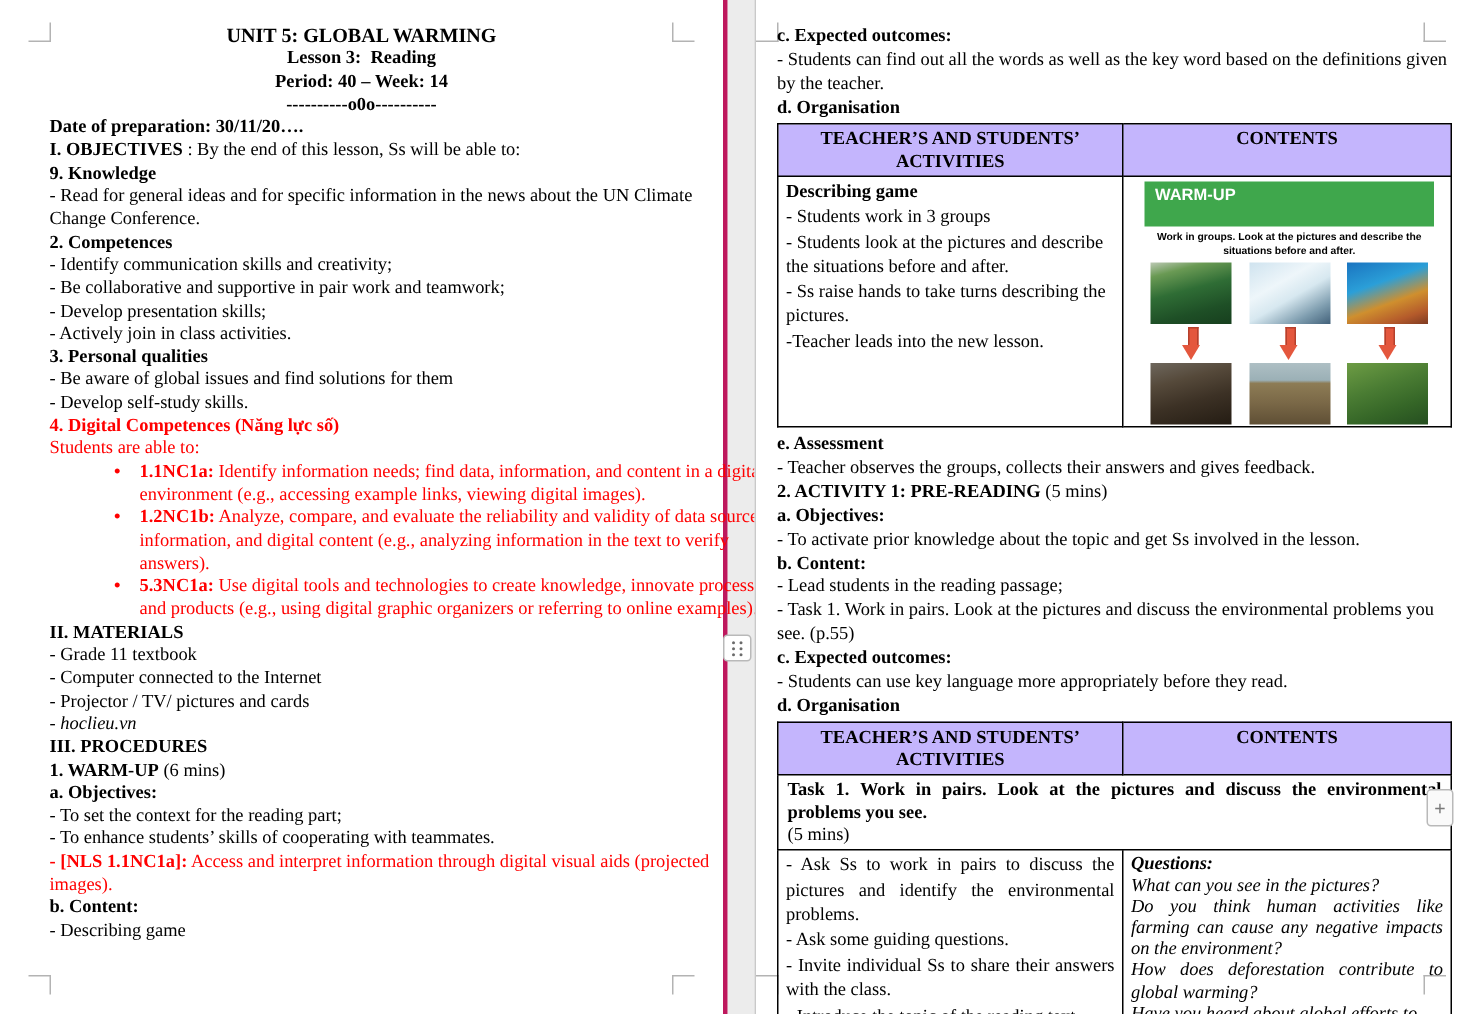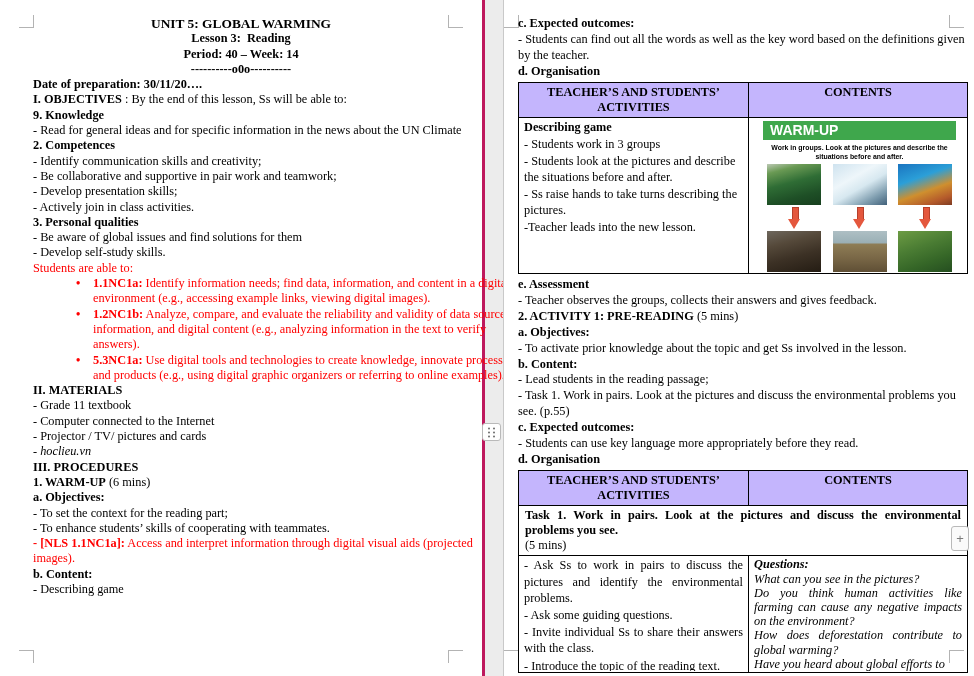--- a/index.html
+++ b/index.html
@@ -39,21 +39,21 @@
   .cp{margin:0 0 1px;line-height:16px;white-space:normal;}
   #tbl2{margin-top:2px;}
   .taskcell{padding:2px 6px;}
   .taskcell p{margin:0;line-height:15.3px;text-align:justify;}
   .clip{height:114px;overflow:hidden;}
   .clip-a .cp{line-height:16.2px;text-align:justify;}
   .clip-b .cp{line-height:14.2px;margin:0;text-align:justify;font-style:italic;}
   .warmcell{padding:1px 2px;}
   
   .warm{margin:2px 0 0 12px;width:193px;font-family:"Liberation Sans","DejaVu Sans",sans-serif;}
-  .wbar{height:19px;line-height:19px;background:#3fa74c;color:#fff;font-weight:bold;font-size:14px;padding-left:7px;}
+  .wbar{height:30px;line-height:19px;background:#3fa74c;color:#fff;font-weight:bold;font-size:11px;padding-left:7px;}
   .wcap{font-weight:bold;font-size:6.9px;line-height:8.5px;text-align:center;margin:4px 8px 3px;}
   .wgrid{display:flex;justify-content:space-between;padding:0 3px;}
   .wcol{display:flex;flex-direction:column;align-items:center;width:56px;}
   .wimg{width:54px;height:41px;}
   .img-forest{background:linear-gradient(165deg,#bcc9b4 0%,#6a9a54 18%,#2f6d35 45%,#1e4f26 75%,#173f1e 100%);}
   .img-polar{background:linear-gradient(150deg,#cfe3ef 0%,#eef6fa 35%,#d7e8f0 55%,#7d9cae 80%,#42617a 100%);}
   .img-coral{background:linear-gradient(160deg,#1a74c0 0%,#2b9fd8 35%,#cf8f2e 62%,#b45a2b 84%,#7e3b22 100%);}
   .img-deforest{background:linear-gradient(165deg,#6e675d 0%,#55493a 30%,#3c3125 60%,#241c13 100%);}
   .img-tundra{background:linear-gradient(180deg,#aebfc4 0%,#9bb0b6 28%,#8d7c55 33%,#7a6847 65%,#5f4f35 100%);}
   .img-deadsea{background:linear-gradient(160deg,#6d9c44 0%,#4a7c33 40%,#356627 70%,#254e20 100%);}
@@ -79,28 +79,30 @@
   <div class="content cl">
 
   <div class="ln c t1"><span class="b">UNIT 5: GLOBAL WARMING</span><span class="t"></span><span class="i"></span></div>
       <div class="ln c"><span class="b">Lesson 3:  Reading</span><span class="t"></span><span class="i"></span></div>
       <div class="ln c"><span class="b">Period: 40 – Week: 14</span><span class="t"></span><span class="i"></span></div>
       <div class="ln c"><span class="b">----------o0o----------</span><span class="t"></span><span class="i"></span></div>
       <div class="ln"><span class="b">Date of preparation: 30/11/20….</span><span class="t"></span><span class="i"></span></div>
       <div class="ln"><span class="b">I. OBJECTIVES</span><span class="t"> : By the end of this lesson, Ss will be able to:</span><span class="i"></span></div>
       <div class="ln"><span class="b">9. Knowledge</span><span class="t"></span><span class="i"></span></div>
       <div class="ln"><span class="b"></span><span class="t">- Read for general ideas and for specific information in the news about the UN Climate</span><span class="i"></span></div>
+      <div class="ln"><span class="b"></span><span class="t">Change Conference.</span><span class="i"></span></div>
       <div class="ln"><span class="b">2. Competences</span><span class="t"></span><span class="i"></span></div>
       <div class="ln"><span class="b"></span><span class="t">- Identify communication skills and creativity;</span><span class="i"></span></div>
       <div class="ln"><span class="b"></span><span class="t">- Be collaborative and supportive in pair work and teamwork;</span><span class="i"></span></div>
       <div class="ln"><span class="b"></span><span class="t">- Develop presentation skills;</span><span class="i"></span></div>
       <div class="ln"><span class="b"></span><span class="t">- Actively join in class activities.</span><span class="i"></span></div>
       <div class="ln"><span class="b">3. Personal qualities</span><span class="t"></span><span class="i"></span></div>
       <div class="ln"><span class="b"></span><span class="t">- Be aware of global issues and find solutions for them</span><span class="i"></span></div>
       <div class="ln"><span class="b"></span><span class="t">- Develop self-study skills.</span><span class="i"></span></div>
+      <div class="ln red"><span class="b">4. Digital Competences (Năng lực số)</span><span class="t"></span><span class="i"></span></div>
       <div class="ln red"><span class="b"></span><span class="t">Students are able to:</span><span class="i"></span></div>
       <div class="ln red blt"><span class="b">1.1NC1a:</span><span class="t"> Identify information needs; find data, information, and content in a digital</span><span class="i"></span></div>
       <div class="ln red ind"><span class="b"></span><span class="t">environment (e.g., accessing example links, viewing digital images).</span><span class="i"></span></div>
       <div class="ln red blt"><span class="b">1.2NC1b:</span><span class="t"> Analyze, compare, and evaluate the reliability and validity of data sources,</span><span class="i"></span></div>
       <div class="ln red ind"><span class="b"></span><span class="t">information, and digital content (e.g., analyzing information in the text to verify</span><span class="i"></span></div>
       <div class="ln red ind"><span class="b"></span><span class="t">answers).</span><span class="i"></span></div>
       <div class="ln red blt"><span class="b">5.3NC1a:</span><span class="t"> Use digital tools and technologies to create knowledge, innovate processes,</span><span class="i"></span></div>
       <div class="ln red ind"><span class="b"></span><span class="t">and products (e.g., using digital graphic organizers or referring to online examples).</span><span class="i"></span></div>
       <div class="ln"><span class="b">II. MATERIALS</span><span class="t"></span><span class="i"></span></div>
       <div class="ln"><span class="b"></span><span class="t">- Grade 11 textbook</span><span class="i"></span></div>

